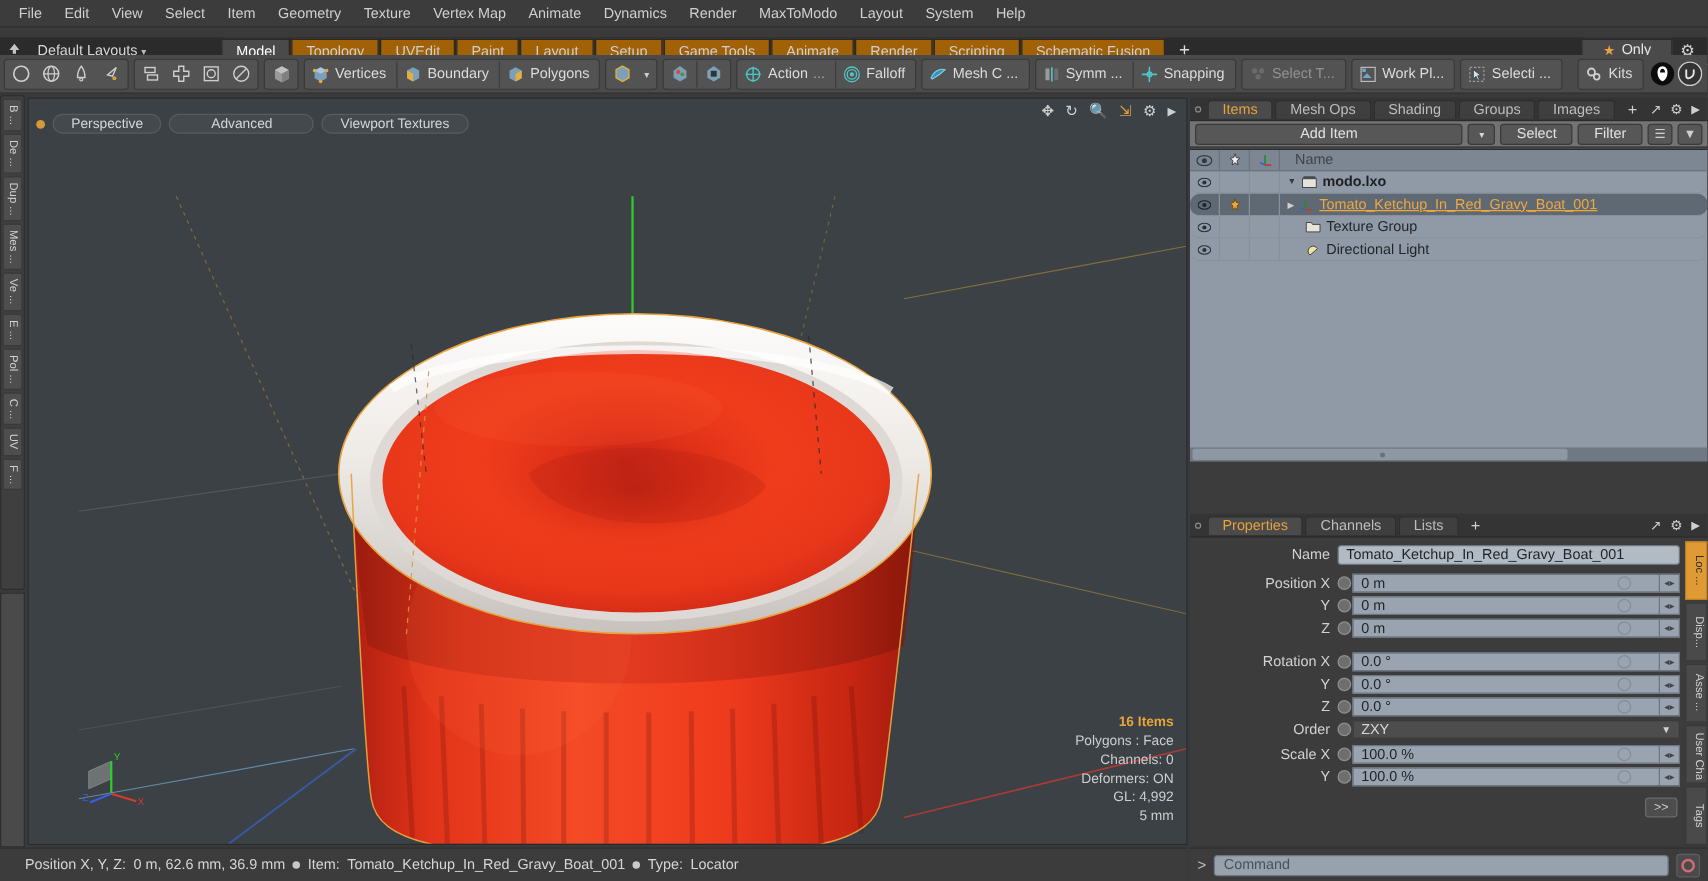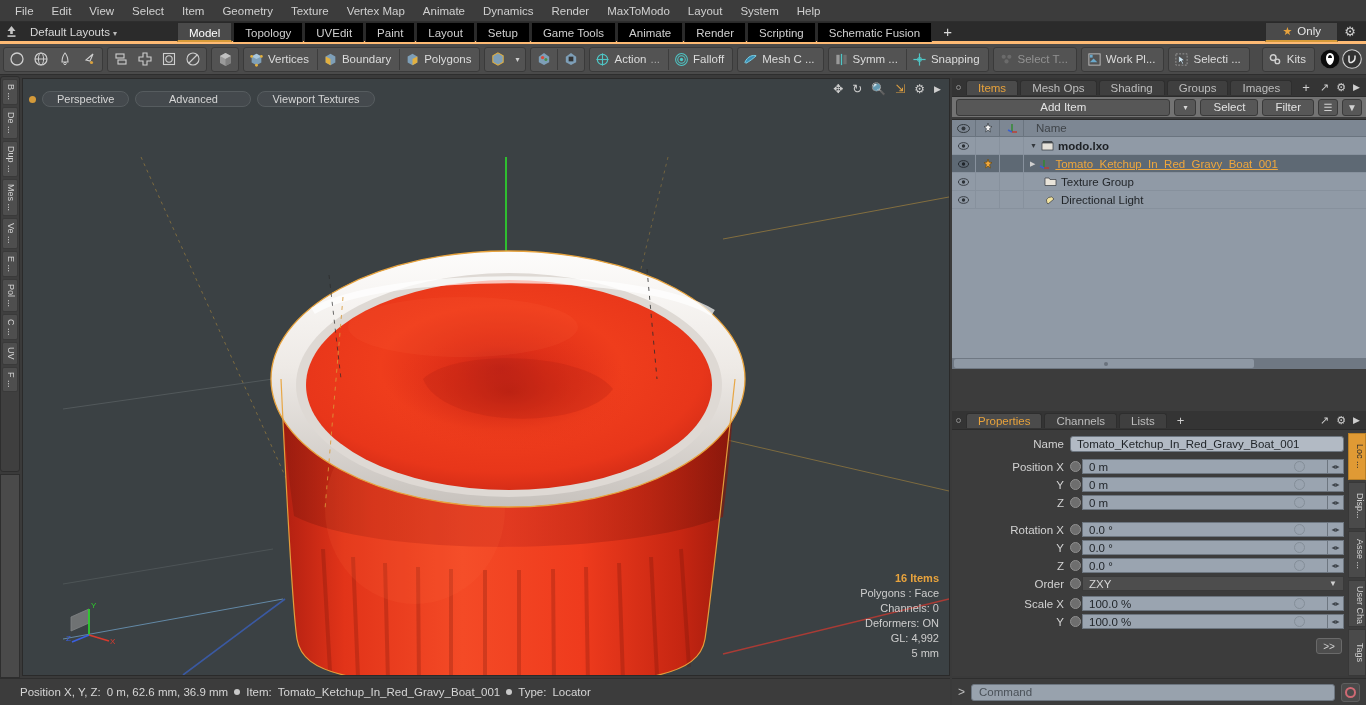--- a/index.html
+++ b/index.html
@@ -17,31 +17,31 @@
   
   .menubar {
     position: absolute; left:0; top:0; width:1366px; height:22px;
     background:#3c3c3c; display:flex; align-items:center; padding-left:6px;
     border-bottom:1px solid #2e2e2e;
   }
   .menubar .mi { padding:0 9px; height:22px; line-height:22px; color:#d0d0d0; font-size:11.5px; }
 
   
   .layoutbar {
-    position:absolute; left:0; top:22px; width:1366px; height:22px;
+    position:absolute; left:0; top:30px; width:1366px; height:22px;
     background:#2b2b2b; display:flex; align-items:center;
-    border-bottom:3px solid #fdba74;
+    border-bottom:1px solid #fdba74;
   }
   .lb-arrow { width:22px; height:20px; display:flex; align-items:center; justify-content:center; color:#bbb; font-size:10px;}
   .lb-title { padding:0 8px; font-size:11.5px; color:#d8d8d8; }
   .lb-title .caret { font-size:8px; margin-left:3px; color:#bbb;}
   .lb-tabs { display:flex; align-items:center; margin-left:52px; height:22px;}
   .lb-tab {
     padding:0 11px; height:20px; line-height:20px; font-size:11.5px; color:#cfcfcf;
-    background:#000000; border:1px solid #2a2a2a; border-bottom:none; margin-right:1px;
+    background:#a16207; border:1px solid #2a2a2a; border-bottom:none; margin-right:1px;
   }
   .lb-tab.active { background:#4a4a4a; color:#fff; border-bottom:2px solid #d79b3a; }
   .lb-plus { color:#dcdcdc; font-size:15px; padding:0 10px; line-height:20px;}
   .lb-right { margin-left:auto; display:flex; align-items:center; padding-right:4px; }
   .only-btn {
     display:flex; align-items:center; gap:5px; background:#4a4a4a;
     border:1px solid #2a2a2a; border-bottom:2px solid #d79b3a;
     padding:2px 16px; font-size:11.5px; color:#e6e6e6;
   }
   .star { color:#e8a33d; font-size:11px; }
@@ -128,21 +128,21 @@
     display:flex; align-items:center; justify-content:center; font-size:8px; color:#d8d8d8;}
   .sm-btn { background:#575757; border:1px solid #3a3a3a; border-radius:3px; font-size:11.5px;
     color:#e2e2e2; height:17px; line-height:15px; padding:0 12px;}
   .icon-btn { width:20px; height:17px; background:#575757; border:1px solid #3a3a3a; border-radius:3px;
     display:flex; align-items:center; justify-content:center; color:#d0d0d0; font-size:10px;}
 
   .items-list { position:absolute; left:0; top:41px; width:414px; height:250px; background:#909aa6; border-top:1px solid #2b2b2b;}
   .ilist-head { display:flex; height:17px; background:#7d8793; border-bottom:1px solid #6a747f; align-items:center;}
   .ic-eye, .ic-lock, .ic-xf { width:24px; height:17px; display:flex; align-items:center; justify-content:center; border-right:1px solid #6a747f;}
   .ic-name { flex:1; padding-left:12px; font-size:11.5px; color:#3f4449;}
-  .irow { display:flex; height:18px; align-items:center; border-bottom:1px solid #87919d;}
+  .irow { display:flex; height:18px; align-items:center; border-bottom:1px solid #87919d;border-radius:8px;}
   .irow.sel { background:#5e6974; }
   .irow .cell { width:24px; height:18px; display:flex; align-items:center; justify-content:center; border-right:1px solid #87919d;}
   .irow .nm { flex:1; display:flex; align-items:center; padding-left:6px; font-size:11.5px; color:#22262a; gap:4px;}
   .irow .nm.orange { color:#f0a73c; }
   .irow .nm.bold { font-weight:bold; color:#1d2024;}
   .tree-ind { display:inline-block; width:10px; }
   .eye { width:11px; height:8px; }
 
   .ilist-scroll { position:absolute; left:0; bottom:0; width:414px; height:11px; background:#6f7883; display:flex; align-items:center;}
   .ilist-scroll .thumb { height:9px; width:300px; background:#8e98a4; border-radius:2px; margin-left:2px; position:relative;}

